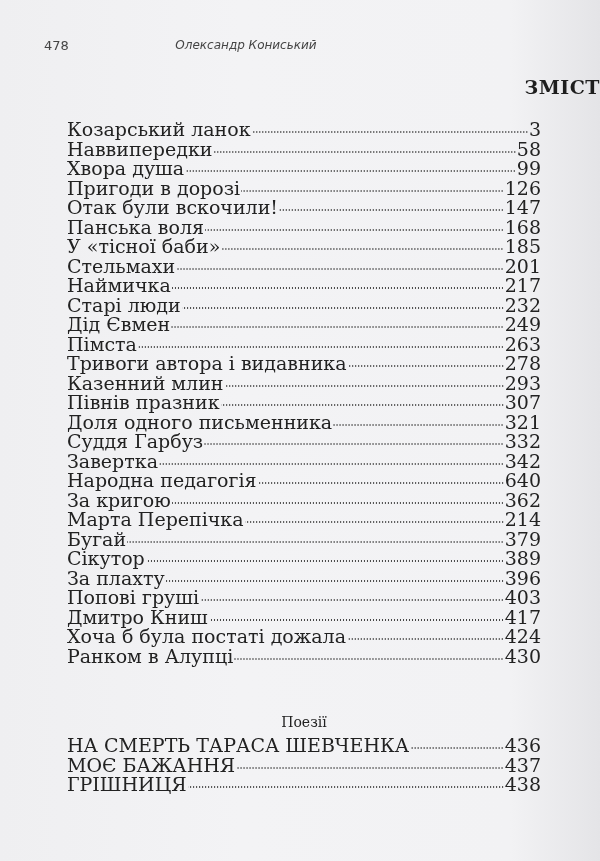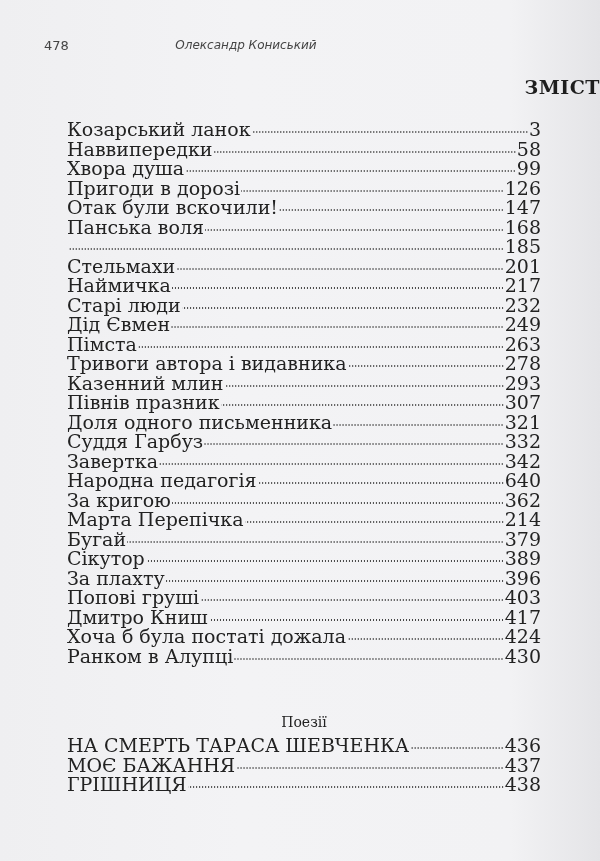--- a/index.html
+++ b/index.html
@@ -140,20 +140,21 @@
         <span class="t">Отак були вскочили!</span>
         <span class="leader"></span>
         <span class="p">147</span>
       </li>
     <li class="toc-row">
         <span class="t">Панська воля</span>
         <span class="leader"></span>
         <span class="p">168</span>
       </li>
     <li class="toc-row">
+        <span class="t">У «тісної баби»</span>
         <span class="leader"></span>
         <span class="p">185</span>
       </li>
     <li class="toc-row">
         <span class="t">Стельмахи</span>
         <span class="leader"></span>
         <span class="p">201</span>
       </li>
     <li class="toc-row">
         <span class="t">Наймичка</span>

